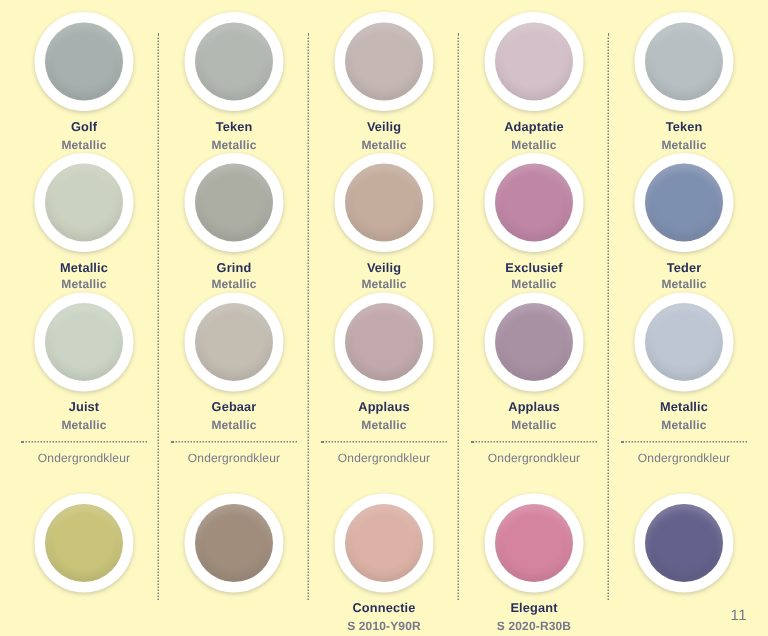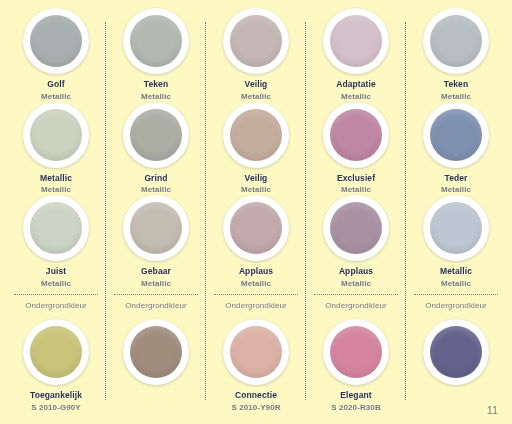--- a/index.html
+++ b/index.html
@@ -132,21 +132,21 @@
 
   .dotted-rule {
     width: 88%;
     height: 0;
     border-top: 1px dotted #6a6a74;
     opacity: .85;
   }
 
   .base-heading {
     margin-top: 6px;
-    margin-bottom: 9px;
+    margin-bottom: 19px;
     font-size: 8px;
     color: #76788c;
     letter-spacing: .1px;
     white-space: nowrap;
   }
 
   
   #page-number {
     position: absolute;
     right: 14px;
@@ -195,24 +195,20 @@
         </div>
         <div class="base-divider">
           <div class="dotted-rule"></div>
           <div class="base-heading">Ondergrondkleur</div>
         </div>
         <div class="cell base">
           <div class="disc-wrap">
             <div class="ring"></div>
             <div class="disc" style="background: rgb(201, 196, 121);"></div>
           </div>
-          <div class="labels">
-            <div class="swatch-name">Toegankelijk</div>
-            <div class="swatch-sub">S 2010-G90Y</div>
-          </div>
         </div>
       </div>
       <div class="column">
         <div class="cell metallic">
           <div class="disc-wrap">
             <div class="ring"></div>
             <div class="disc" style="background: rgb(179, 184, 179);"></div>
           </div>
           <div class="labels">
             <div class="swatch-name">Teken</div>

